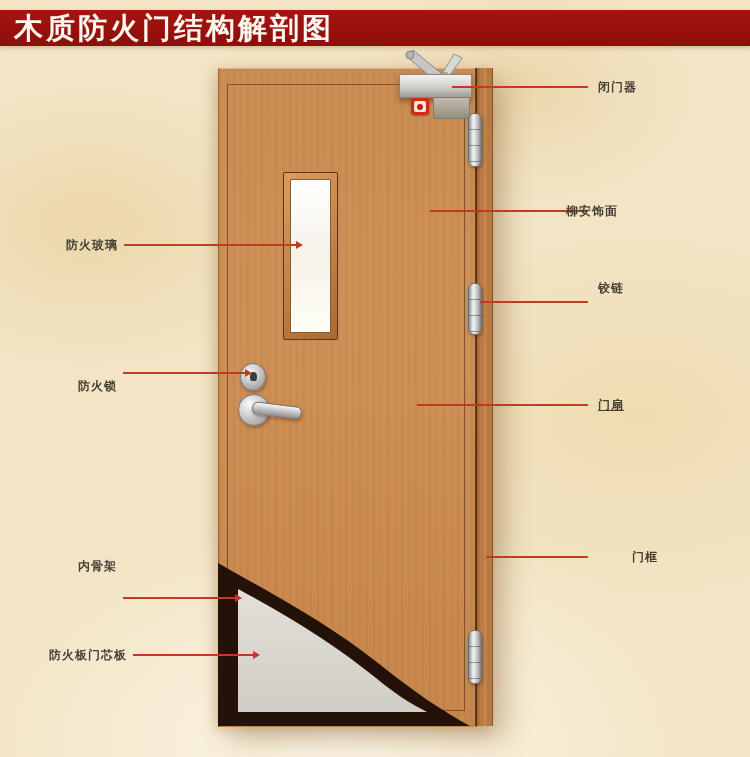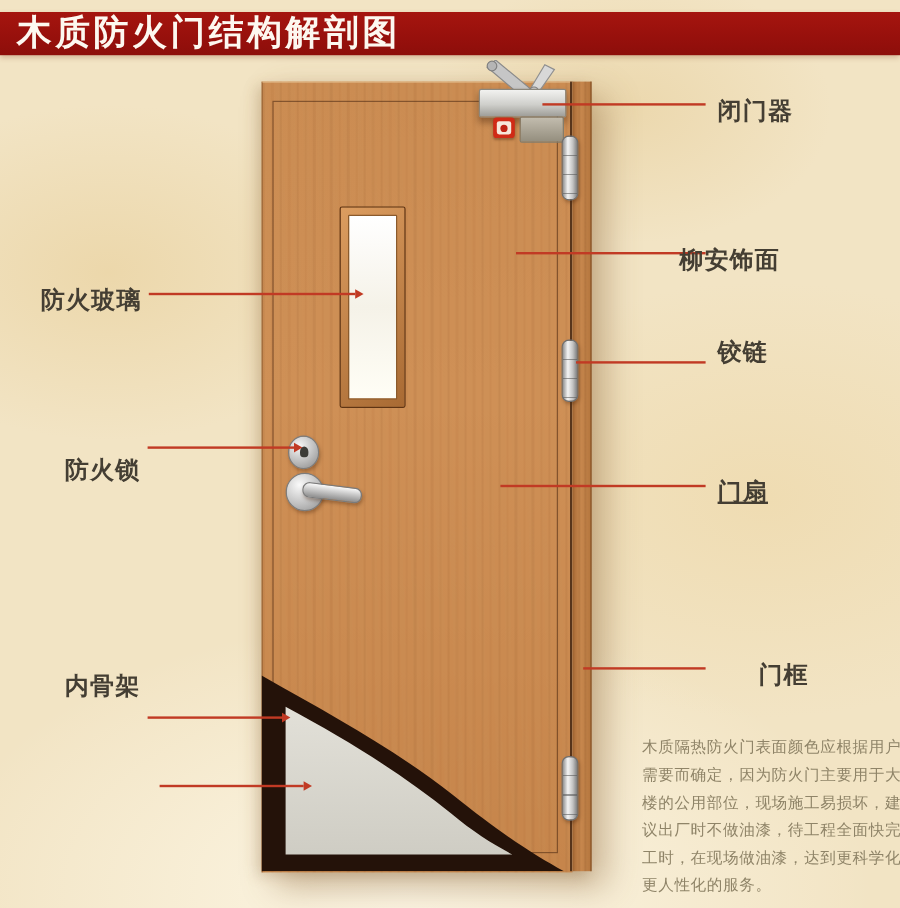--- a/index.html
+++ b/index.html
@@ -95,21 +95,21 @@
   .cutaway{position:absolute;left:0;top:477px;width:258px;height:181px;}
   
   .floor-glow{position:absolute;left:205px;top:722px;width:300px;height:22px;z-index:1;
     background:radial-gradient(ellipse at 50% 0,rgba(255,251,234,.95),rgba(255,251,234,0) 75%);}
   
   .callout-line{position:absolute;height:2px;background:#c13a24;z-index:5;}
   .callout-line.arrow::after{
     content:"";position:absolute;right:-7px;top:-3px;
     border-left:7px solid #c13a24;border-top:4px solid transparent;border-bottom:4px solid transparent;
   }
-  .callout-label{position:absolute;font-size:20px;font-weight:600;color:#443e33;letter-spacing:1px;z-index:5;white-space:nowrap;}
+  .callout-label{position:absolute;font-size:12px;font-weight:600;color:#443e33;letter-spacing:1px;z-index:5;white-space:nowrap;}
   .callout-label.right-al{text-align:right;}
   
   .description{
     position:absolute;left:535px;top:611px;width:216px;z-index:5;
     font-size:13px;line-height:23px;letter-spacing:.5px;
     color:#8f8468;text-align:justify;
   }
 </style>
 </head>
 <body>
@@ -172,32 +172,32 @@
 
   <div class="callout-label right-al" style="left:18px;top:237px;width:100px;">防火玻璃</div>
   <div class="callout-line arrow" style="left:124px;top:244px;width:172px;"></div>
 
   <div class="callout-label right-al" style="left:17px;top:378px;width:100px;">防火锁</div>
   <div class="callout-line arrow" style="left:123px;top:372px;width:122px;"></div>
 
   <div class="callout-label right-al" style="left:17px;top:558px;width:100px;">内骨架</div>
   <div class="callout-line arrow" style="left:123px;top:597px;width:112px;"></div>
 
+  <div class="callout-label right-al" style="left:7px;top:647px;width:120px;">防火板门芯板</div>
   <div class="callout-line arrow" style="left:133px;top:654px;width:120px;"></div>
 
   <div class="callout-line" style="left:452px;top:86px;width:136px;"></div>
   <div class="callout-label" style="left:598px;top:79px;">闭门器</div>
 
   <div class="callout-line" style="left:430px;top:210px;width:158px;"></div>
   <div class="callout-label" style="left:566px;top:203px;">柳安饰面</div>
 
   <div class="callout-line" style="left:480px;top:301px;width:108px;"></div>
   <div class="callout-label" style="left:598px;top:280px;">铰链</div>
 
   <div class="callout-line" style="left:417px;top:404px;width:171px;"></div>
   <div class="callout-label" style="left:598px;top:397px;text-decoration:underline;">门扇</div>
 
   <div class="callout-line" style="left:486px;top:556px;width:102px;"></div>
   <div class="callout-label" style="left:632px;top:549px;">门框</div>
 
-  <div class="description">木质隔热防火门表面颜色应根据用户需要而确定，因为防火门主要用于大楼的公用部位，现场施工易损坏，建议出厂时不做油漆，待工程全面快完工时，在现场做油漆，达到更科学化更人性化的服务。</div>
 
 </div>
 
 </body></html>

